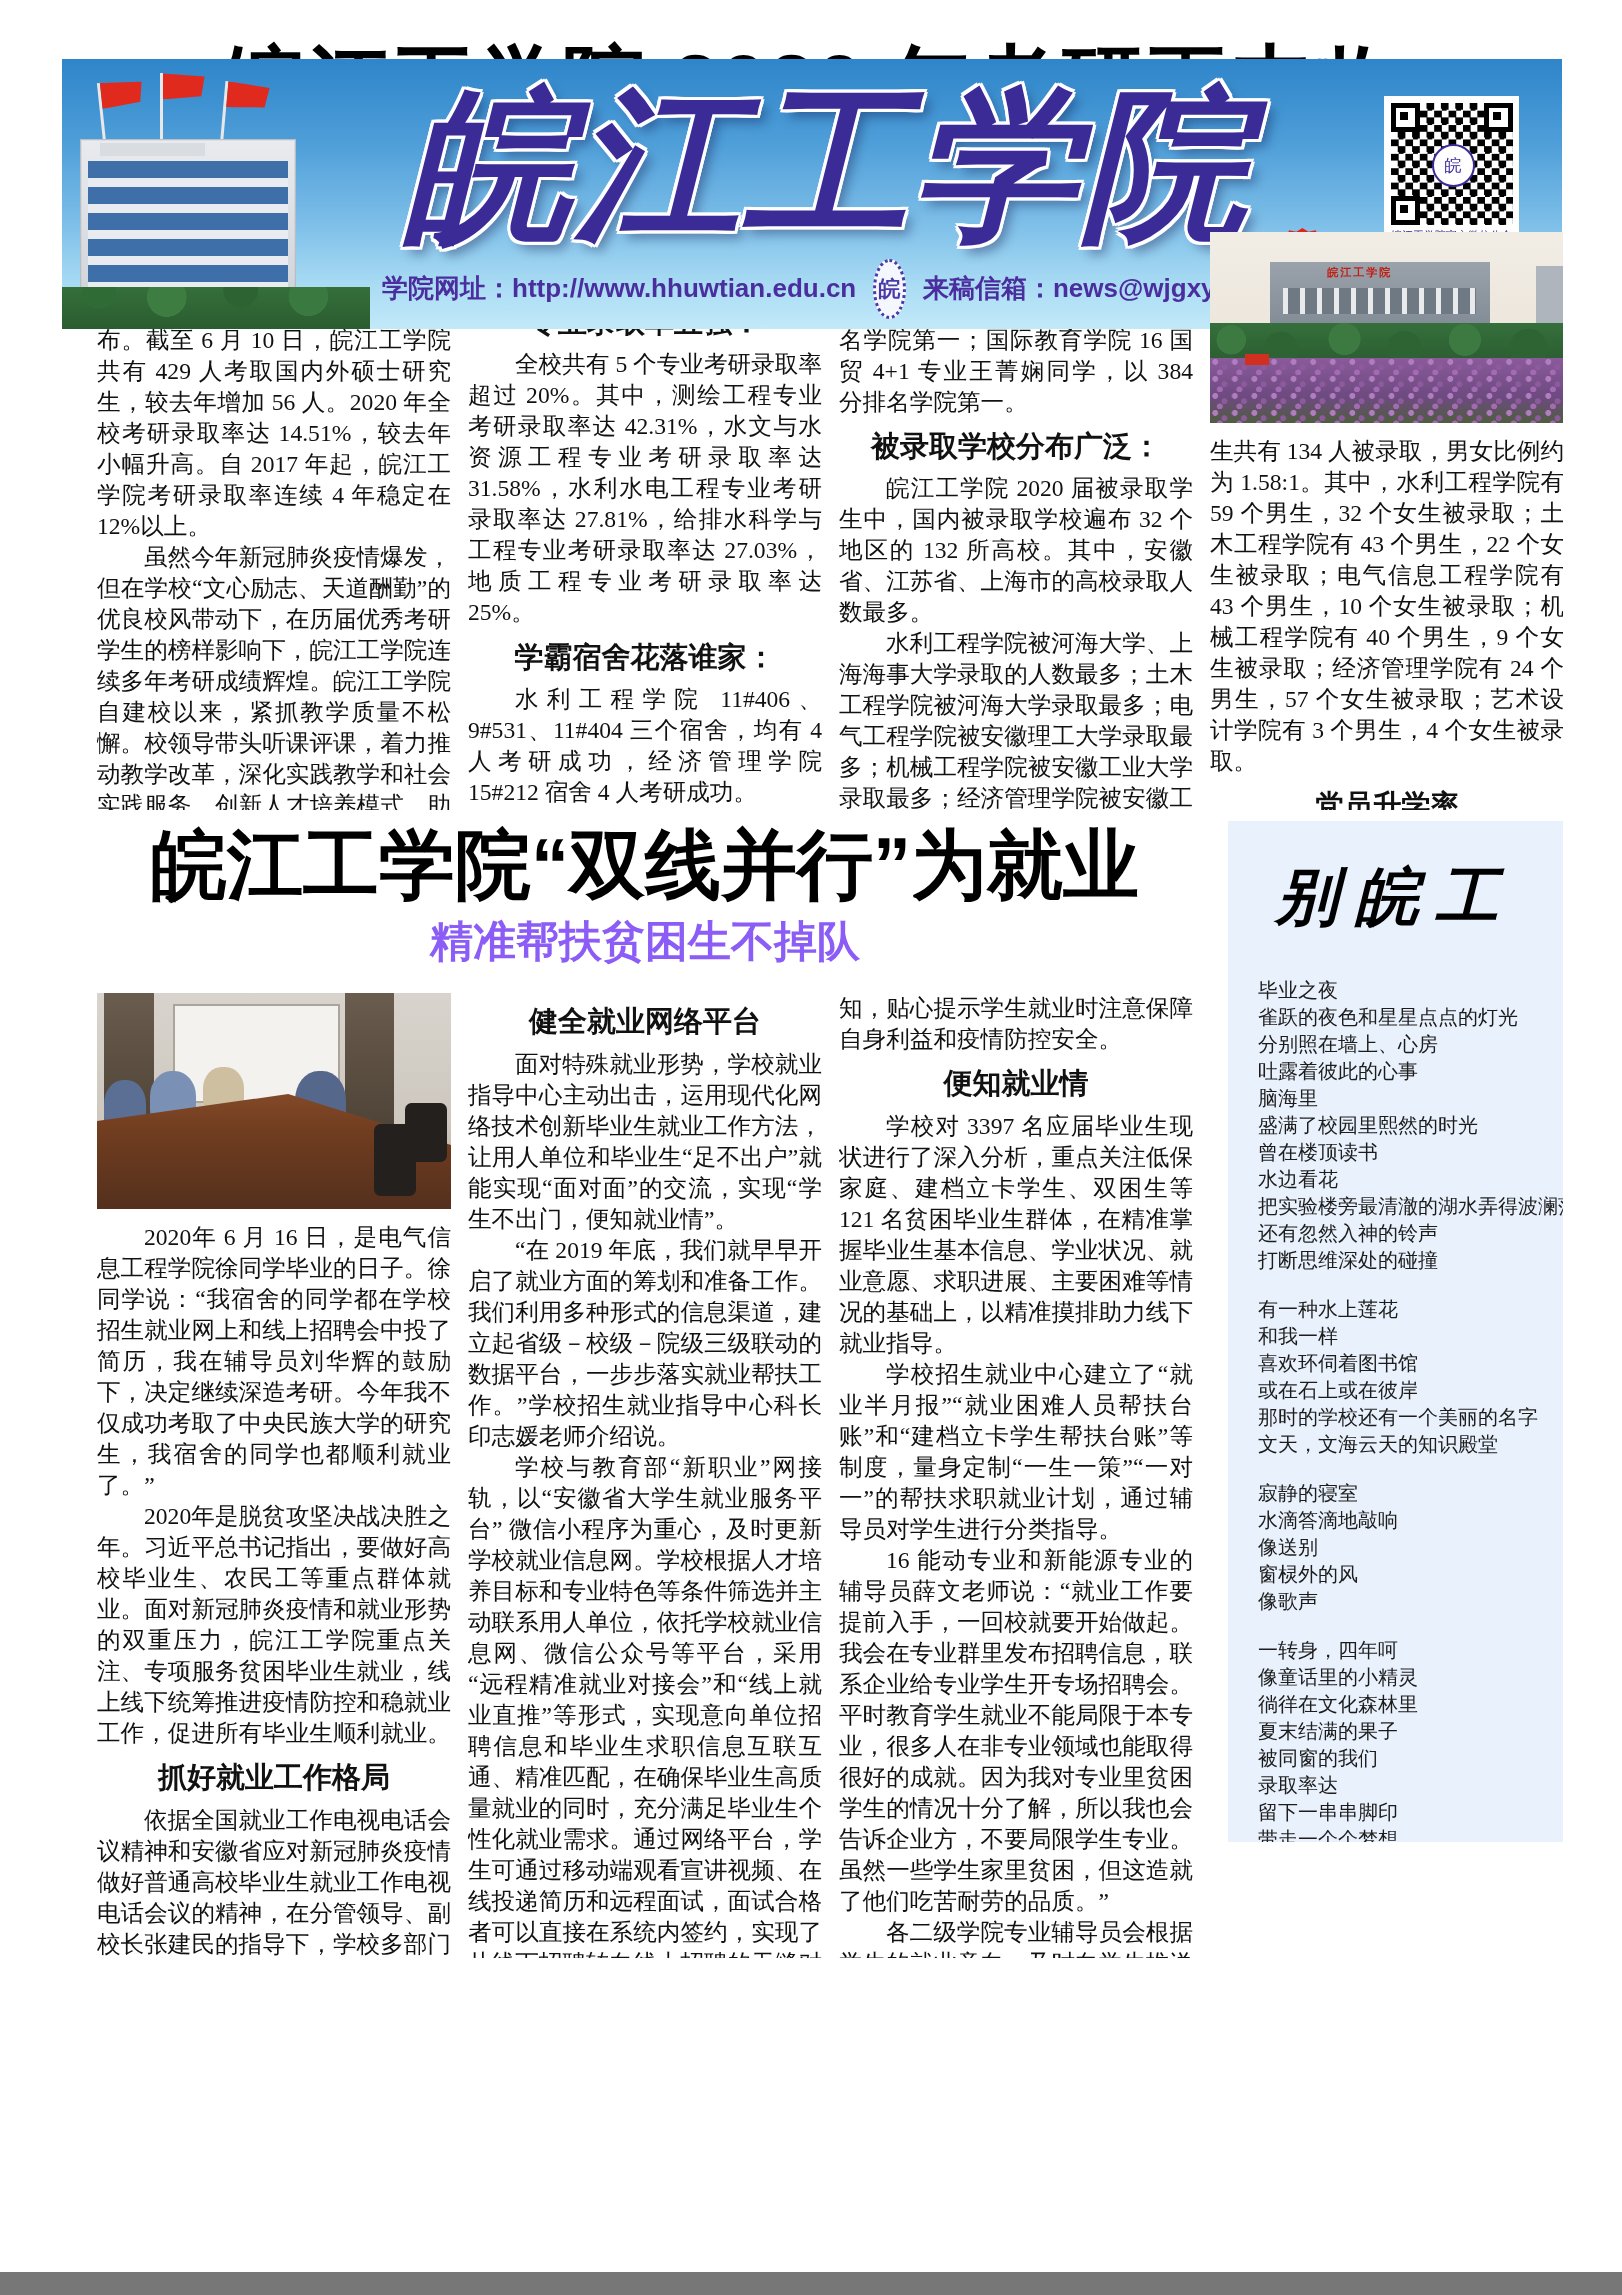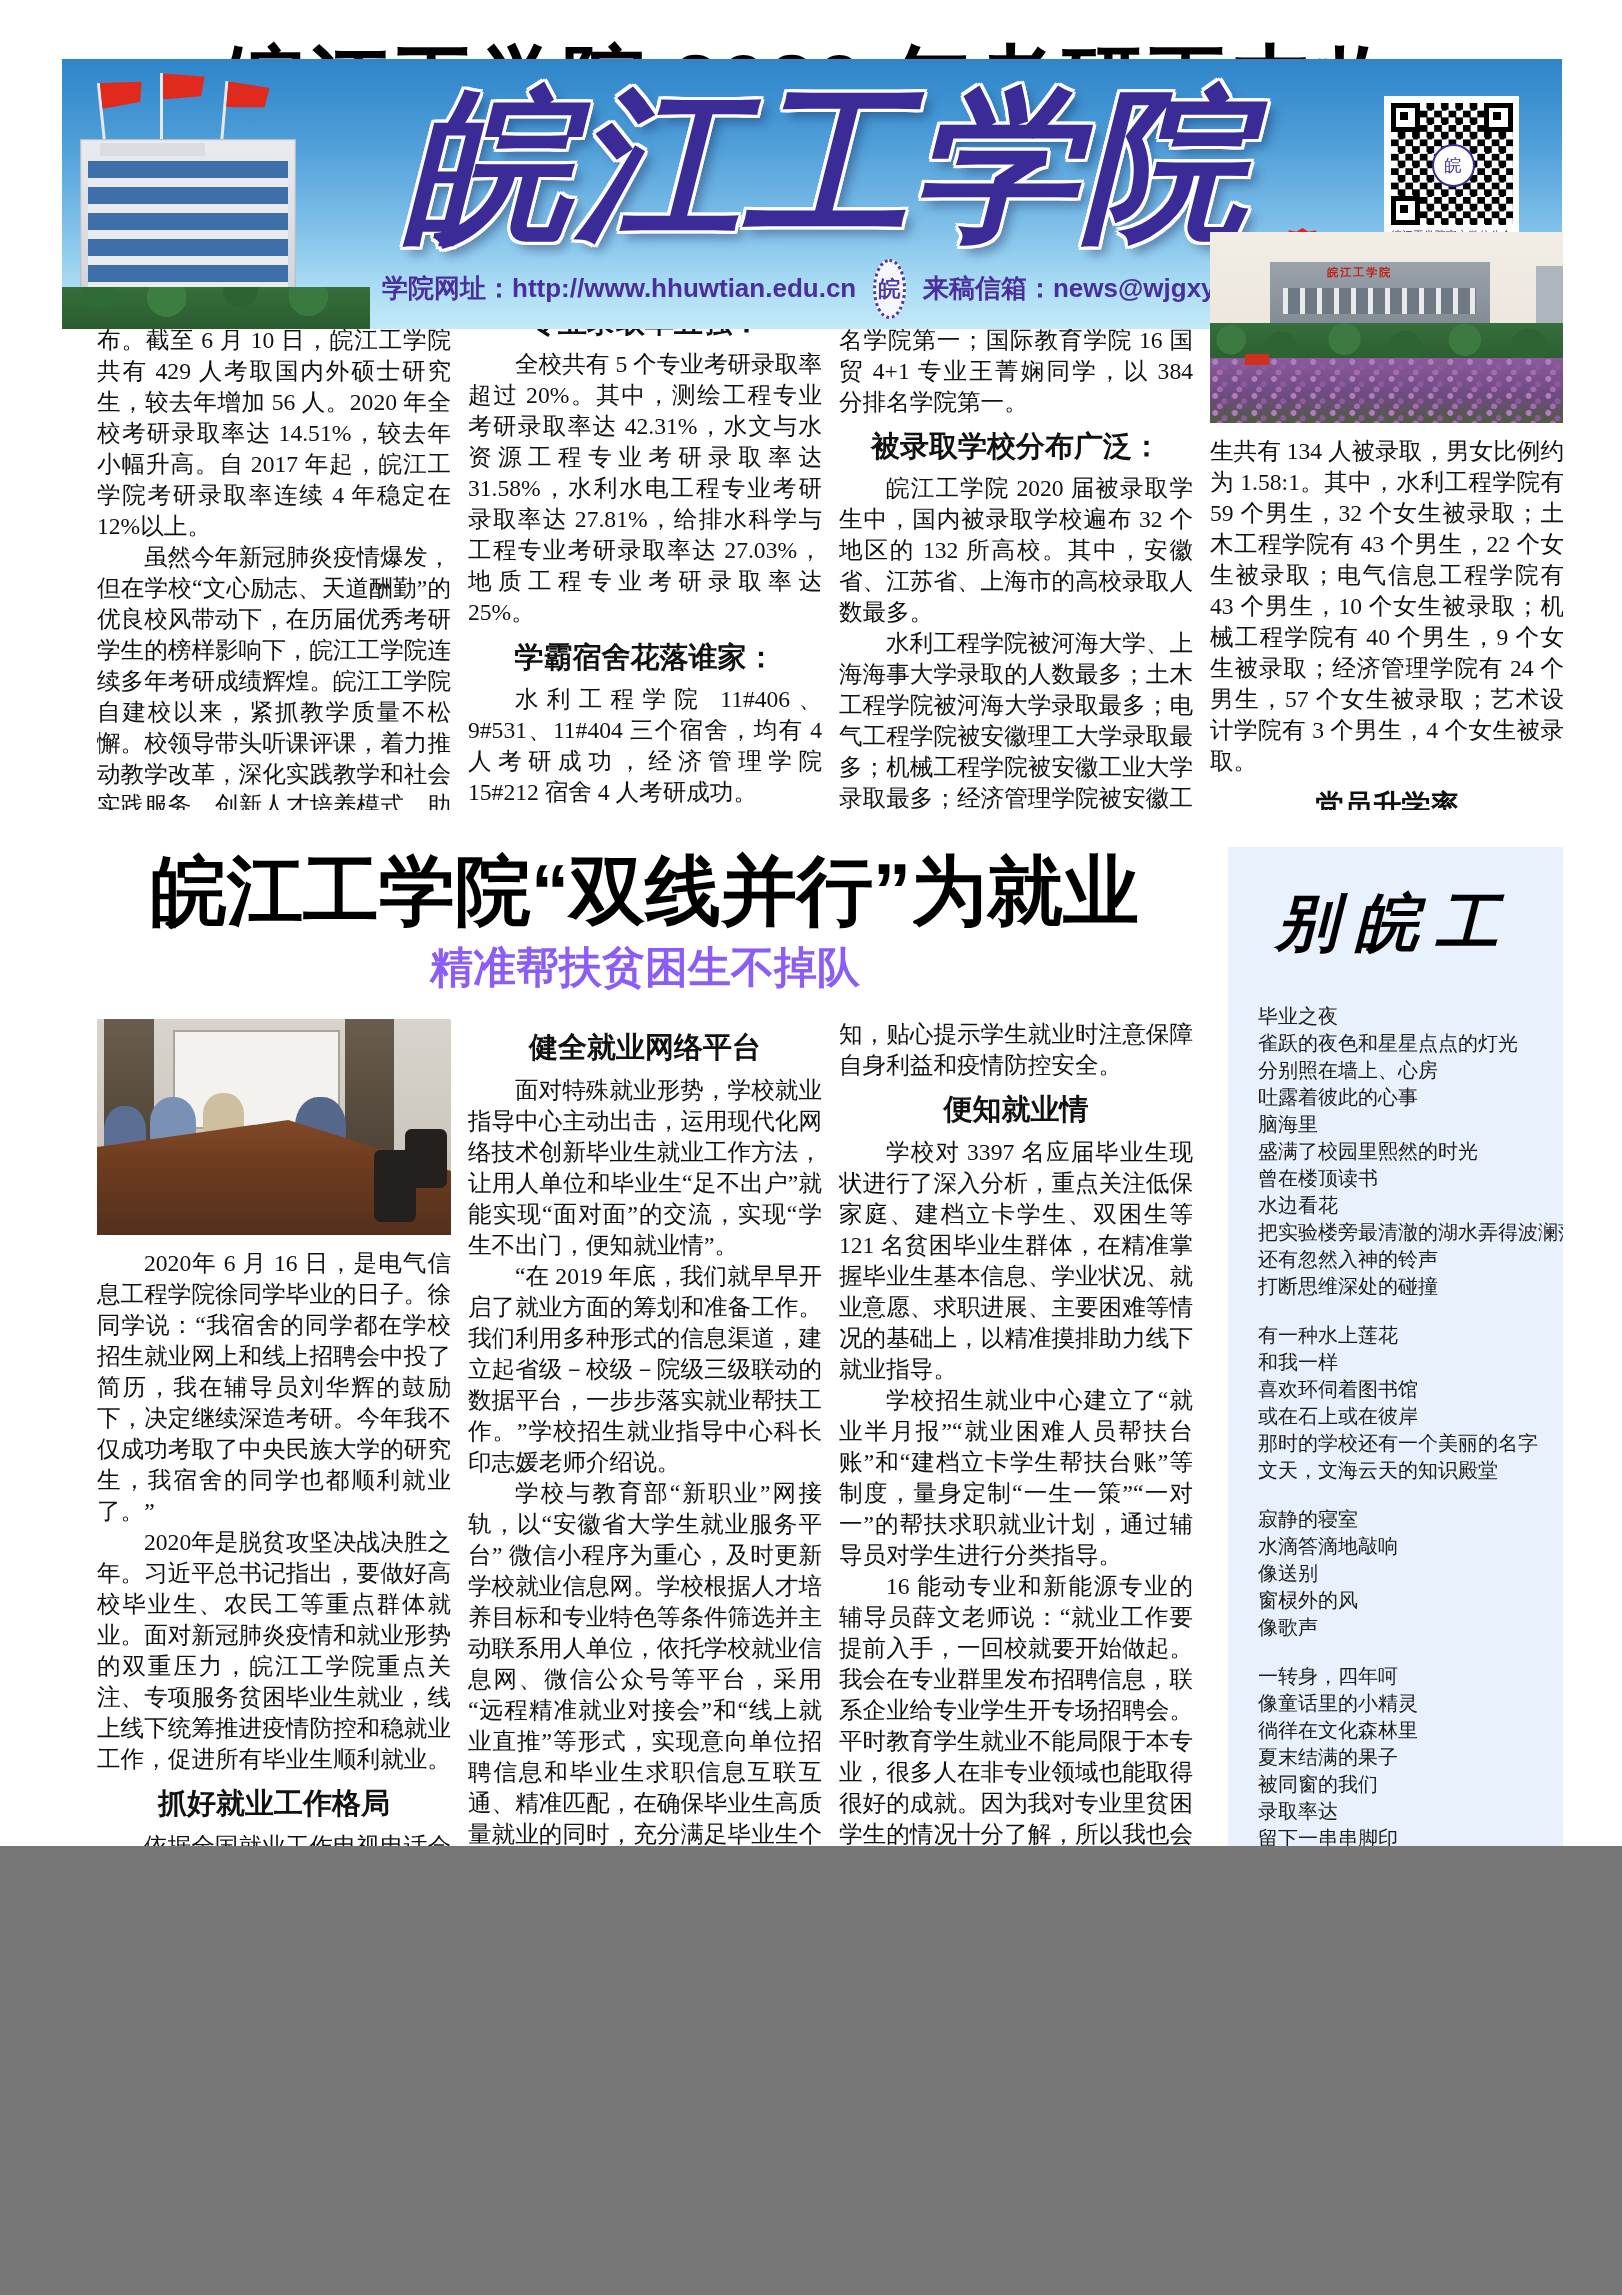--- a/index.html
+++ b/index.html
@@ -1,16 +1,16 @@
 <!DOCTYPE html>
 <html lang="zh" style="font-size:10.5px"><head>
 <meta charset="utf-8">
 <style>
   html,body{margin:0;padding:0;background:#777;}
-  .page{position:relative;width:1622px;height:1846px;background:#fff;margin:0 auto;overflow:hidden;
+  .page{position:relative;width:1622px;height:2272px;background:#fff;margin:0 auto;overflow:hidden;
         font-family:"Liberation Serif","DejaVu Serif",serif;color:#111;}
   [data-interactable]{cursor:default;}
 
   
   .masthead{position:absolute;left:62px;top:59px;width:1500px;height:270px;overflow:hidden;
     background:linear-gradient(180deg,#2e85c9 0%,#4d9dd8 30%,#7fc0e9 62%,#aadcf4 84%,#c3e9f9 100%);}
   .mh-photo{position:absolute;left:0;top:0;width:308px;height:270px;}
   .mh-building{position:absolute;left:18.3px;bottom:26px;width:216px;height:164px;background:linear-gradient(180deg,#e9ebee,#cfd4da);box-shadow:0 0 0 1.3px #b9bec6 inset;}
   .mh-windows{position:absolute;left:7.9px;top:22px;right:7.9px;bottom:9.2px;
     background:repeating-linear-gradient(180deg,#3f6fa8 0 17px,#e8ebef 17px 26px),repeating-linear-gradient(90deg,rgba(255,255,255,.55) 0 3.9px,transparent 3.9px 19.6px);}
@@ -70,21 +70,21 @@
   .pc-wing{position:absolute;right:-14%;top:18%;width:22%;height:70%;background:#aeb5bd;}
   .pc-sign{position:absolute;left:26%;top:4%;color:#c21d12;font-size:11px;letter-spacing:2px;font-weight:bold;}
   .pc-trees{position:absolute;left:0;top:48%;width:100%;height:22%;
     background:radial-gradient(circle at 6% 40%,#3c7a42 14.4px,transparent 15px),radial-gradient(circle at 20% 62%,#2e6434 17px,transparent 17.7px),radial-gradient(circle at 38% 38%,#3c7a42 15.7px,transparent 16.4px),radial-gradient(circle at 55% 60%,#2e6434 17px,transparent 17.7px),radial-gradient(circle at 72% 40%,#3c7a42 15.7px,transparent 16.4px),radial-gradient(circle at 90% 58%,#2e6434 18.3px,transparent 19px),linear-gradient(180deg,#356f3b,#2b5c31);}
   .pc-flowers{position:absolute;left:0;bottom:0;width:100%;height:34%;
     background:radial-gradient(circle at 5.2px 3.9px,#b27cc0 0 2.6px,transparent 3.3px),radial-gradient(circle at 14.4px 9.2px,#8e5a9e 0 2.6px,transparent 3.3px),radial-gradient(circle at 9.8px 14.4px,#a46bb4 0 2.6px,transparent 3.3px),linear-gradient(180deg,#8a5a9a 0%,#6d4a80 60%,#4f5d3f 100%);
     background-size:19.6px 17px,19.6px 17px,19.6px 17px,100% 100%;}
   .pc-redsign{position:absolute;left:10%;bottom:30%;width:23.6px;height:11.8px;background:#d2301f;}
 
   
-  .lower{display:flex;gap:35px;margin:37px 59px 0 97px;}
+  .lower{display:flex;gap:35px;margin:11px 59px 0 97px;}
   .a2{width:1096px;}
   .a2-head{text-align:center;font-family:"Liberation Sans","DejaVu Sans",sans-serif;font-weight:900;
     font-size:76px;line-height:1.15;color:#000;white-space:nowrap;}
   .a2-sub{text-align:center;font-family:"Liberation Sans","DejaVu Sans",sans-serif;font-weight:900;
     font-size:43px;margin-top:5.2px;color:#8b5cf6;}
   .cols3{display:flex;gap:17px;margin-top:22px;height:965px;overflow:hidden;}
   .cols3 .col{flex:0 0 354px;overflow:hidden;}
 
   
   .photo-meeting{height:216px;background:linear-gradient(180deg,#d8d4cd 0%,#cdc7be 60%,#b9a98e 100%);}

